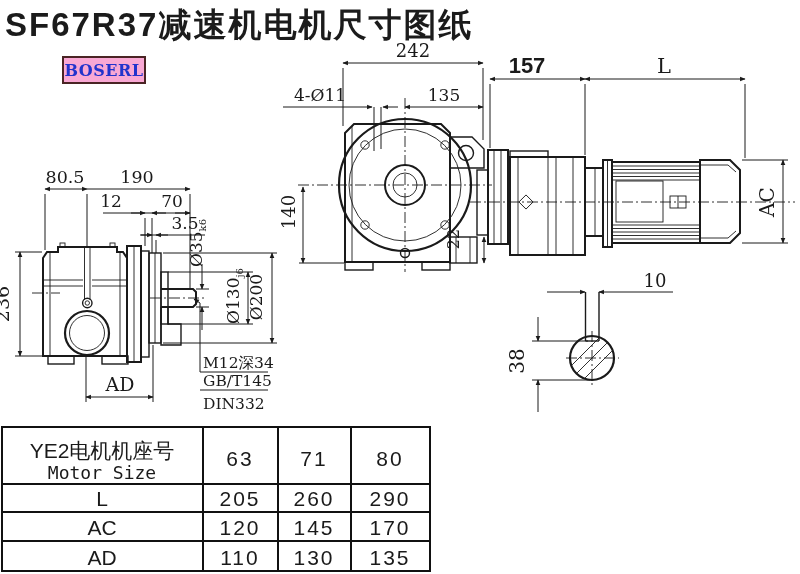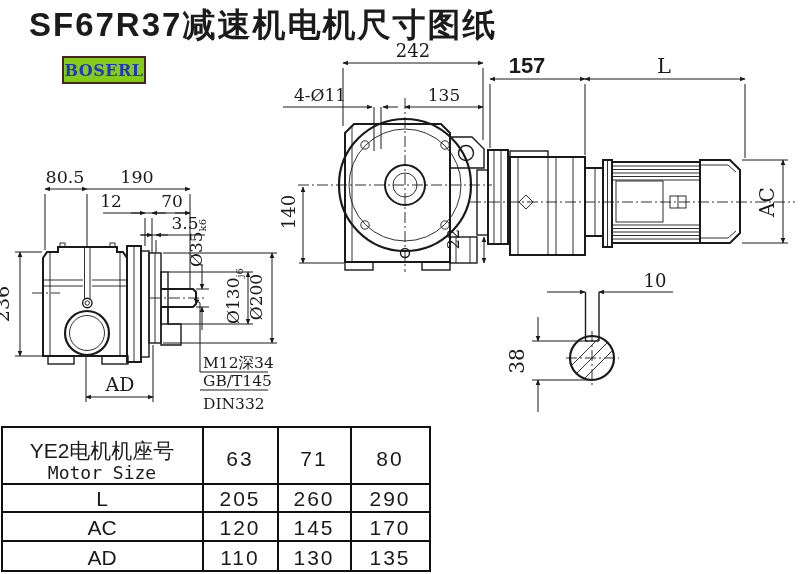--- a/index.html
+++ b/index.html
@@ -1,18 +1,18 @@
 <!DOCTYPE html>
 <html><head>
 <meta charset="utf-8">
 <style>
   html,body{margin:0;padding:0;}
   body{width:800px;height:574px;background:#ffffff;position:relative;overflow:hidden;font-family:"Liberation Sans",sans-serif;}
-  #title{position:absolute;left:5px;top:3px;font-size:33px;font-weight:bold;color:#1b1b1b;letter-spacing:2px;white-space:nowrap;margin-left:24px;}
-  #logo{position:absolute;left:62px;top:56px;width:80px;height:24px;background:#84cc16;border:2px solid #4a2424;display:flex;align-items:center;justify-content:center;font-family:"DejaVu Serif",serif;font-weight:bold;font-size:16px;color:#2233cc;letter-spacing:0.5px;}
+  #title{position:absolute;left:5px;top:3px;font-size:33px;font-weight:bold;color:#1b1b1b;letter-spacing:2px;white-space:nowrap;}
+  #logo{position:absolute;left:62px;top:56px;width:80px;height:24px;background:#f9a8d4;border:2px solid #4a2424;display:flex;align-items:center;justify-content:center;font-family:"DejaVu Serif",serif;font-weight:bold;font-size:16px;color:#2233cc;letter-spacing:0.5px;}
   svg{position:absolute;left:0;top:0;}
   svg text{font-family:"DejaVu Serif",serif;fill:#1a1a1a;}
   svg text.sans{font-family:"Liberation Sans",sans-serif;}
   svg text.mono{font-family:"DejaVu Sans Mono",monospace;}
   .ln{stroke:#1a1a1a;fill:none;}
   .dim{stroke:#1a1a1a;stroke-width:1;fill:none;}
   .thick{stroke-width:2;}
   .mid{stroke-width:1.4;}
   .thin{stroke-width:0.9;}
   .cl{stroke:#1a1a1a;stroke-width:0.9;stroke-dasharray:11 3 2 3;fill:none;}

